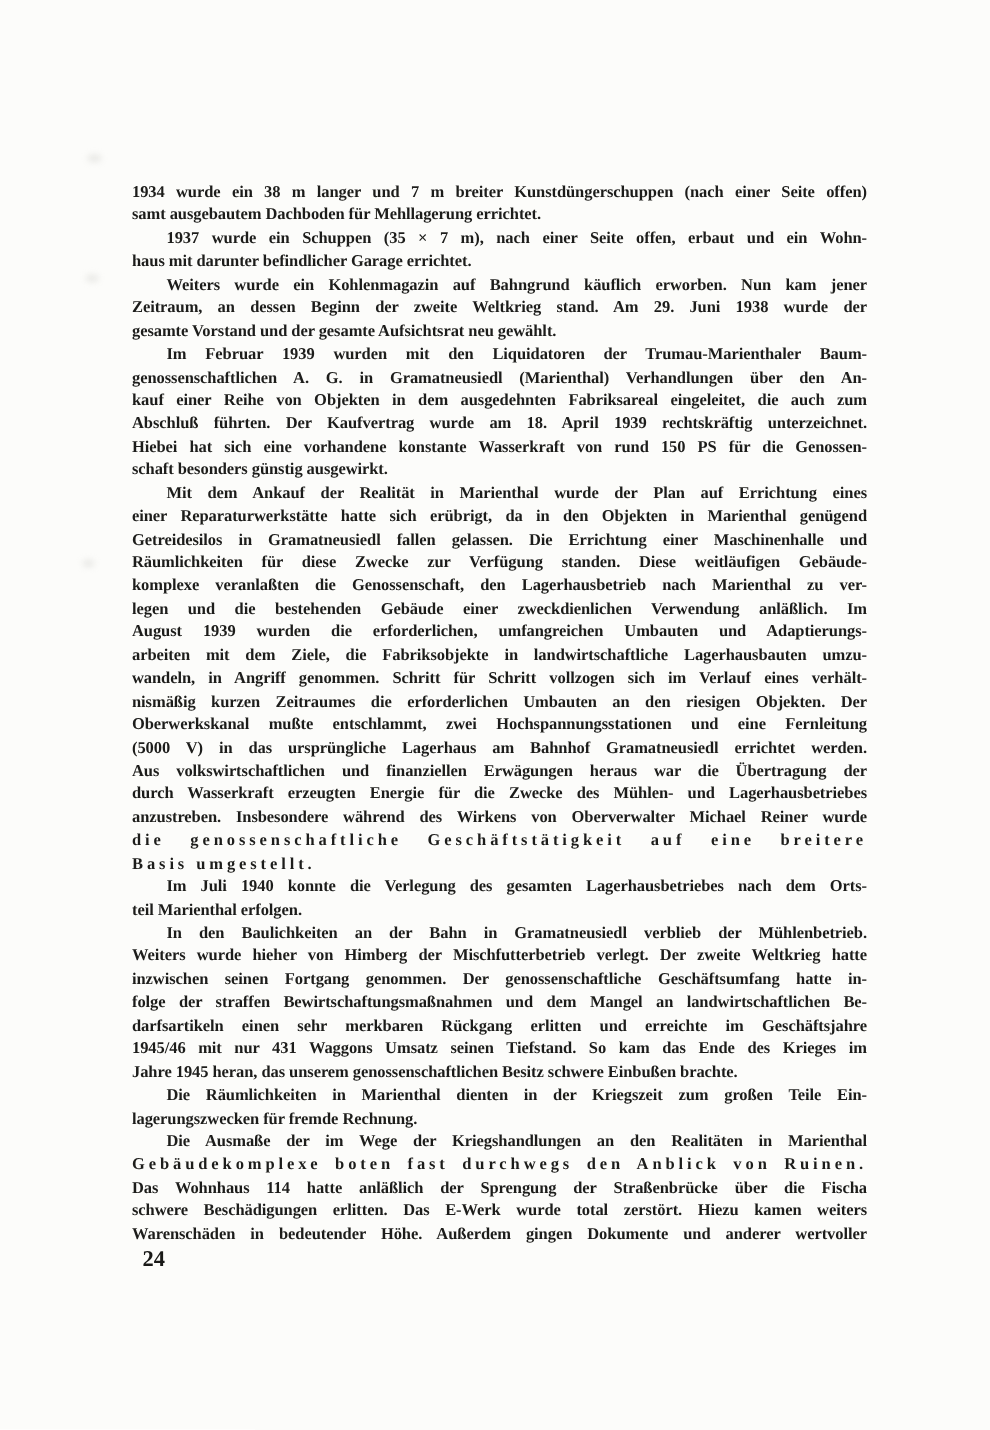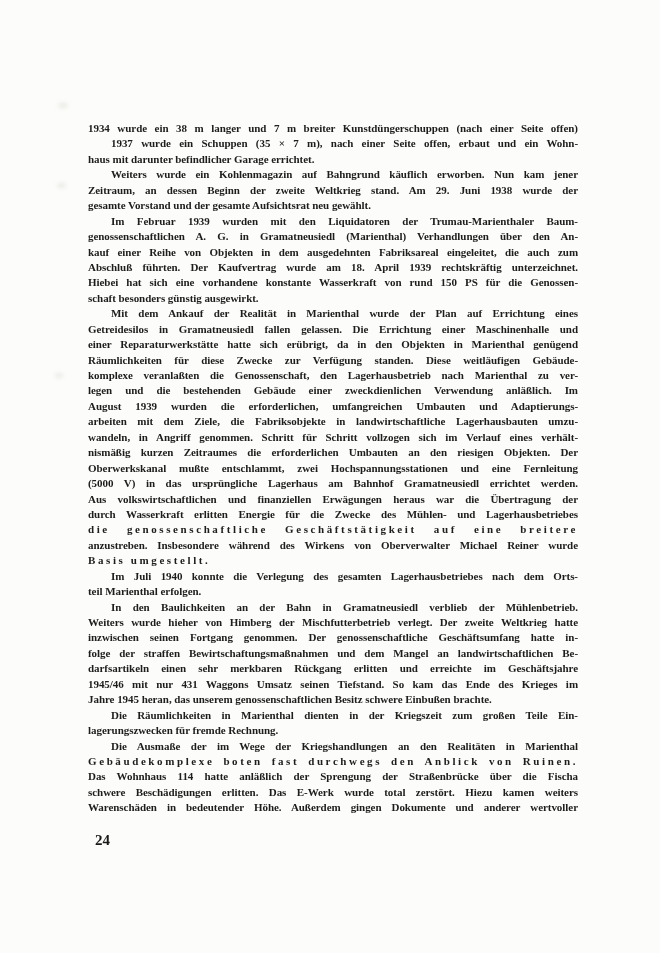--- a/index.html
+++ b/index.html
@@ -64,47 +64,48 @@
 </head>
 <body>
 
 <div class="page" style="background: rgb(252, 252, 250); color: rgb(29, 29, 27);">
   <div class="smudge s1"></div>
   <div class="smudge s2"></div>
   <div class="smudge s3"></div>
 
   <div class="text-block">
       <div class="line"><span>1934 wurde ein 38 m langer und 7 m breiter Kunstdüngerschuppen (nach einer Seite offen)</span></div>
+      <div class="line para-end"><span>samt ausgebautem Dachboden für Mehllagerung errichtet.</span></div>
       <div class="line indent"><span>1937 wurde ein Schuppen (35 × 7 m), nach einer Seite offen, erbaut und ein Wohn-</span></div>
       <div class="line para-end"><span>haus mit darunter befindlicher Garage errichtet.</span></div>
       <div class="line indent"><span>Weiters wurde ein Kohlenmagazin auf Bahngrund käuflich erworben. Nun kam jener</span></div>
       <div class="line"><span>Zeitraum, an dessen Beginn der zweite Weltkrieg stand. Am 29. Juni 1938 wurde der</span></div>
       <div class="line para-end"><span>gesamte Vorstand und der gesamte Aufsichtsrat neu gewählt.</span></div>
       <div class="line indent"><span>Im Februar 1939 wurden mit den Liquidatoren der Trumau-Marienthaler Baum-</span></div>
       <div class="line"><span>genossenschaftlichen A. G. in Gramatneusiedl (Marienthal) Verhandlungen über den An-</span></div>
       <div class="line"><span>kauf einer Reihe von Objekten in dem ausgedehnten Fabriksareal eingeleitet, die auch zum</span></div>
       <div class="line"><span>Abschluß führten. Der Kaufvertrag wurde am 18. April 1939 rechtskräftig unterzeichnet.</span></div>
       <div class="line"><span>Hiebei hat sich eine vorhandene konstante Wasserkraft von rund 150 PS für die Genossen-</span></div>
       <div class="line para-end"><span>schaft besonders günstig ausgewirkt.</span></div>
       <div class="line indent"><span>Mit dem Ankauf der Realität in Marienthal wurde der Plan auf Errichtung eines</span></div>
+      <div class="line"><span>einer Reparaturwerkstätte hatte sich erübrigt, da in den Objekten in Marienthal genügend</span></div>
       <div class="line"><span>Getreidesilos in Gramatneusiedl fallen gelassen. Die Errichtung einer Maschinenhalle und</span></div>
-      <div class="line"><span>einer Reparaturwerkstätte hatte sich erübrigt, da in den Objekten in Marienthal genügend</span></div>
       <div class="line"><span>Räumlichkeiten für diese Zwecke zur Verfügung standen. Diese weitläufigen Gebäude-</span></div>
       <div class="line"><span>komplexe veranlaßten die Genossenschaft, den Lagerhausbetrieb nach Marienthal zu ver-</span></div>
       <div class="line"><span>legen und die bestehenden Gebäude einer zweckdienlichen Verwendung anläßlich. Im</span></div>
       <div class="line"><span>August 1939 wurden die erforderlichen, umfangreichen Umbauten und Adaptierungs-</span></div>
       <div class="line"><span>arbeiten mit dem Ziele, die Fabriksobjekte in landwirtschaftliche Lagerhausbauten umzu-</span></div>
       <div class="line"><span>wandeln, in Angriff genommen. Schritt für Schritt vollzogen sich im Verlauf eines verhält-</span></div>
       <div class="line"><span>nismäßig kurzen Zeitraumes die erforderlichen Umbauten an den riesigen Objekten. Der</span></div>
       <div class="line"><span>Oberwerkskanal mußte entschlammt, zwei Hochspannungsstationen und eine Fernleitung</span></div>
       <div class="line"><span>(5000 V) in das ursprüngliche Lagerhaus am Bahnhof Gramatneusiedl errichtet werden.</span></div>
       <div class="line"><span>Aus volkswirtschaftlichen und finanziellen Erwägungen heraus war die Übertragung der</span></div>
-      <div class="line"><span>durch Wasserkraft erlitten Energie für die Zwecke des Mühlen- und Lagerhausbetriebes</span></div>
+      <div class="line"><span>durch Wasserkraft erzeugten Energie für die Zwecke des Mühlen- und Lagerhausbetriebes</span></div>
+      <div class="line"><span>anzustreben. Insbesondere während des Wirkens von Oberverwalter Michael Reiner wurde</span></div>
       <div class="line"><span class="sp">die genossenschaftliche Geschäftstätigkeit auf eine breitere</span></div>
-      <div class="line"><span>anzustreben. Insbesondere während des Wirkens von Oberverwalter Michael Reiner wurde</span></div>
       <div class="line para-end"><span class="sp">Basis umgestellt.</span></div>
       <div class="line indent"><span>Im Juli 1940 konnte die Verlegung des gesamten Lagerhausbetriebes nach dem Orts-</span></div>
       <div class="line para-end"><span>teil Marienthal erfolgen.</span></div>
       <div class="line indent"><span>In den Baulichkeiten an der Bahn in Gramatneusiedl verblieb der Mühlenbetrieb.</span></div>
       <div class="line"><span>Weiters wurde hieher von Himberg der Mischfutterbetrieb verlegt. Der zweite Weltkrieg hatte</span></div>
       <div class="line"><span>inzwischen seinen Fortgang genommen. Der genossenschaftliche Geschäftsumfang hatte in-</span></div>
       <div class="line"><span>folge der straffen Bewirtschaftungsmaßnahmen und dem Mangel an landwirtschaftlichen Be-</span></div>
       <div class="line"><span>darfsartikeln einen sehr merkbaren Rückgang erlitten und erreichte im Geschäftsjahre</span></div>
       <div class="line"><span>1945/46 mit nur 431 Waggons Umsatz seinen Tiefstand. So kam das Ende des Krieges im</span></div>
       <div class="line para-end"><span>Jahre 1945 heran, das unserem genossenschaftlichen Besitz schwere Einbußen brachte.</span></div>

